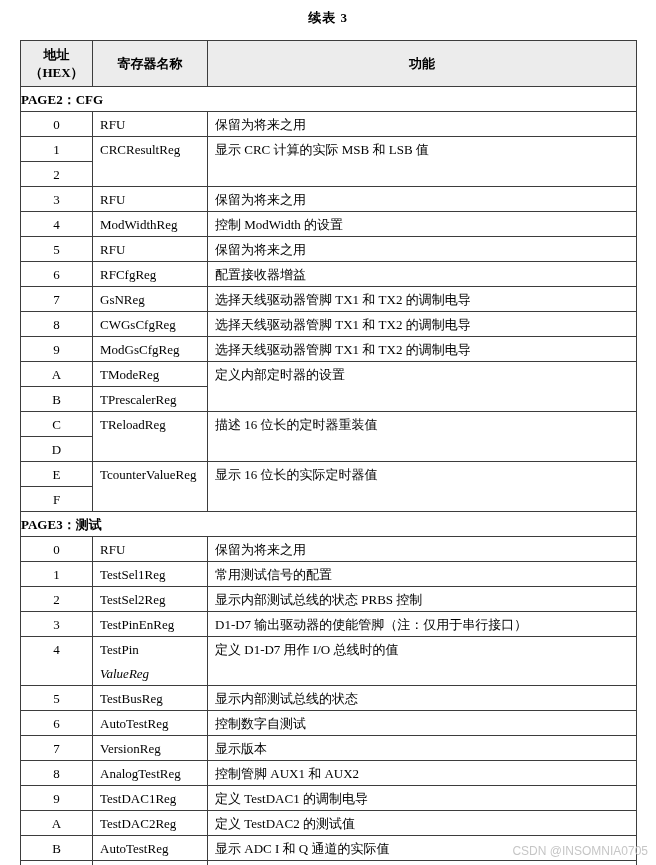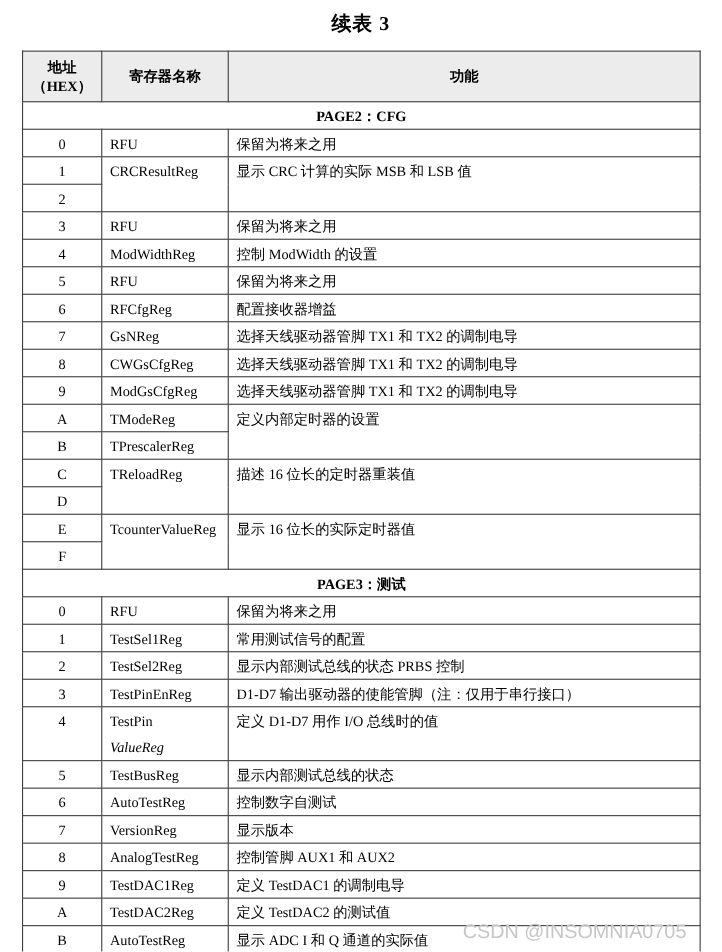--- a/index.html
+++ b/index.html
@@ -8,21 +8,21 @@
     width: 656px; height: 865px;
     font-family: "Liberation Serif", "DejaVu Serif", serif;
     color: #000;
     position: relative;
     overflow: hidden;
   }
   .page { position: relative; width: 656px; height: 865px; }
   .doc-title {
     text-align: center;
     font-weight: bold;
-    font-size: 18px;
+    font-size: 13px;
     padding-top: 9px;
     letter-spacing: 1px;
   }
   table.reg-table {
     border-collapse: collapse;
     table-layout: fixed;
     width: 617px;
     margin: 13px 0 0 20px;
   }
   th, td {
@@ -37,30 +37,29 @@
     text-align: center;
     vertical-align: middle;
     height: 46px;
     padding: 2px;
     line-height: 18px;
   }
   td { height: 24px; line-height: 17px; }
   td.col-addr { text-align: center; padding: 4px 2px 3px; }
   td.col-reg, td.col-func { text-align: left; padding: 4px 7px 3px; margin-left: 17px; }
   td.section-cell {
-    text-align: center;
     font-weight: bold;
     padding: 4px 0 3px;
   }
   .cell-line + .cell-line { margin-top: 7px; font-style: italic; }
   .watermark {
     position: absolute;
-    right: 32px;
+    right: 8px;
     bottom: 7px;
-    font-size: 18px;
+    font-size: 12px;
     color: #c6c6c6;
     font-family: "Liberation Sans", "DejaVu Sans", sans-serif;
     white-space: nowrap;
   }
 </style>
 </head>
 <body>
 
 <div class="page">
   <div class="doc-title">续表 3</div>

